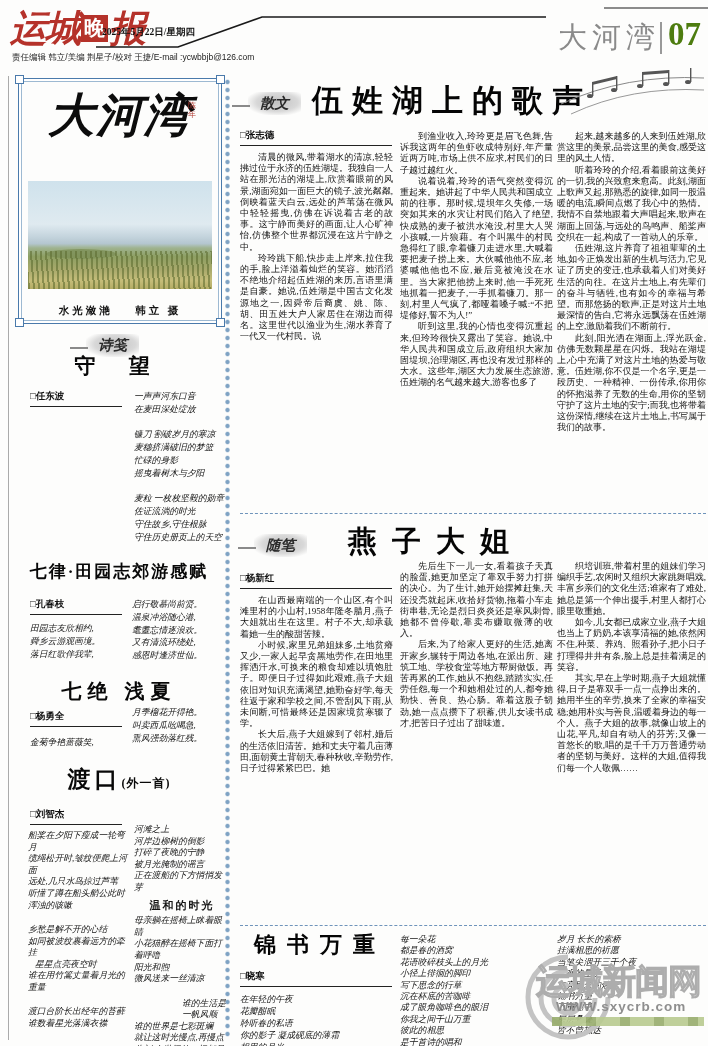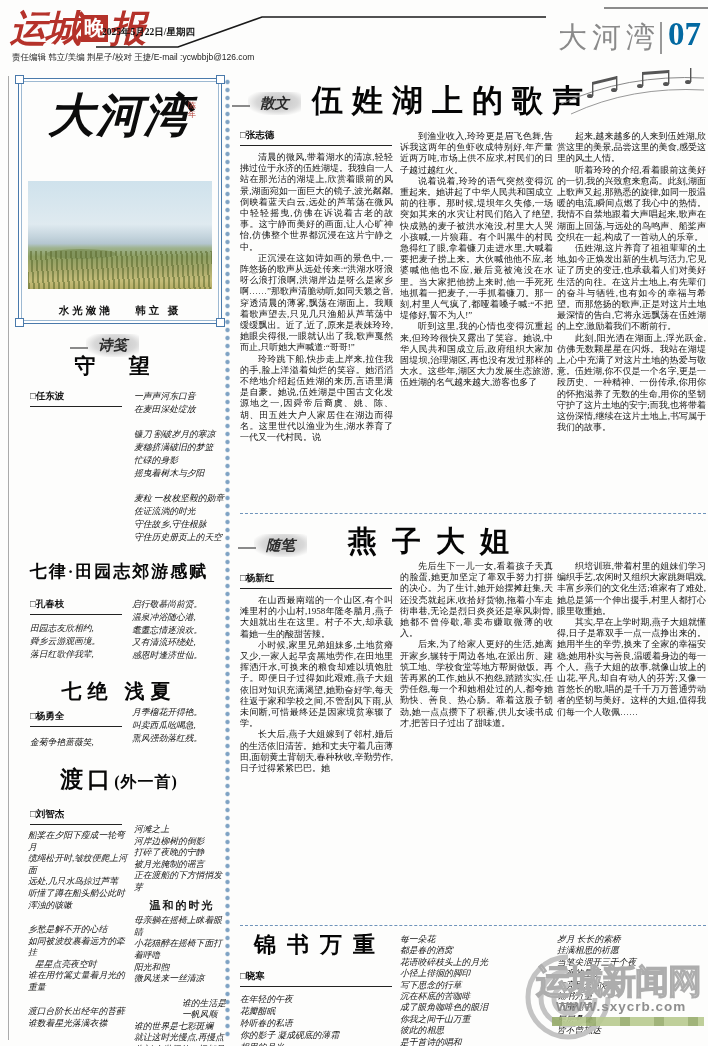--- a/index.html
+++ b/index.html
@@ -8,21 +8,21 @@
   
   .logo{position:absolute;left:10px;top:4px;height:48px;white-space:nowrap;}
   .logo .cal{font-size:37px;font-weight:bold;font-style:italic;color:#b5322a;letter-spacing:-2px;}
   .logo .block{display:inline-block;width:27px;height:27px;background:#b5322a;color:#fff;
                font-size:21px;font-weight:bold;text-align:center;line-height:27px;vertical-align:6px;margin:0 1px;}
   .staff{position:absolute;left:12px;top:52px;font-size:8.5px;color:#222;font-family:"Liberation Sans",sans-serif;}
   .hdate{position:absolute;left:102px;top:26px;font-size:9.5px;font-weight:bold;color:#111;}
   .hlines{position:absolute;left:0;top:0;width:708px;height:70px;pointer-events:none;}
   .secname{position:absolute;left:558px;top:18px;font-size:29px;color:#8a8a8a;letter-spacing:5px;}
   .secbar{position:absolute;left:660px;top:22px;width:2px;height:32px;background:#999;}
-  .pageno{position:absolute;left:668px;top:16px;font-size:33px;font-weight:bold;color:#0369a1;}
+  .pageno{position:absolute;left:668px;top:16px;font-size:33px;font-weight:bold;color:#4d7c0f;}
   
   .left-rule{position:absolute;left:8px;top:76px;width:1px;height:964px;background:#aaa;}
   .chain{position:absolute;left:223px;top:78px;width:9px;height:960px;
          background-image:radial-gradient(circle at 4.5px 4px,#7fa3c4 1.6px,rgba(127,163,196,.25) 2.4px,transparent 3px);
          background-size:9px 8px;}
   .divider{position:absolute;border-top:1.5px dashed #6f94bb;width:466px;left:240px;}
   
   .frame{position:absolute;left:18px;top:78px;width:202px;height:244px;border:1.5px solid #4a7aab;
          box-shadow:inset 0 0 0 2px #fff, inset 0 0 0 3px #9db9d2;}
   .corner{position:absolute;width:7px;height:7px;border:1.5px solid #4a7aab;background:#fff;}
@@ -116,21 +116,20 @@
         <rect x="112" y="4" width="1.4" height="14"></rect>
       <ellipse cx="132" cy="16" rx="3" ry="2"></ellipse>
         <rect x="134" y="2" width="1.4" height="14"></rect>
       <path d="M36,16 L61,10 L61,13 L36,19 Z"></path>
       <path d="M86,6 L113,4 L113,7 L86,9 Z"></path>
     </g>
   </svg>
   <div class="author" style="left:240px;top:129px;width:152px;">□张志德</div>
   <div class="tcol" style="left:240px;top:152px;width:153px;height:356px;">
       <p class="para">清晨的微风,带着湖水的清凉,轻轻拂过位于永济的伍姓湖堤。我独自一人站在那光洁的湖堤上,欣赏着眼前的风景,湖面宛如一面巨大的镜子,波光粼粼,倒映着蓝天白云,远处的芦苇荡在微风中轻轻摇曳,仿佛在诉说着古老的故事。这宁静而美好的画面,让人心旷神怡,仿佛整个世界都沉浸在这片宁静之中。</p>
-      <p class="para">正沉浸在这如诗如画的景色中,一阵悠扬的歌声从远处传来:“洪湖水呀浪呀么浪打浪啊,洪湖岸边是呀么是家乡啊……”那歌声清脆动听,如同天籁之音,穿透清晨的薄雾,飘荡在湖面上。我顺着歌声望去,只见几只渔船从芦苇荡中缓缓飘出。近了,近了,原来是表妹玲玲,她眼尖得很,一眼就认出了我,歌声戛然而止,只听她大声喊道:“哥哥!”</p>
       <p class="para">玲玲跳下船,快步走上岸来,拉住我的手,脸上洋溢着灿烂的笑容。她滔滔不绝地介绍起伍姓湖的来历,言语里满是自豪。她说,伍姓湖是中国古文化发源地之一,因舜帝后裔虞、姚、陈、胡、田五姓大户人家居住在湖边而得名。这里世代以渔业为生,湖水养育了一代又一代村民。说</p>
     </div>
   <div class="tcol" style="left:400px;top:131px;width:153px;height:377px;">
       <p class="para">到渔业收入,玲玲更是眉飞色舞,告诉我这两年的鱼虾收成特别好,年产量近两万吨,市场上供不应求,村民们的日子越过越红火。</p>
       <p class="para">说着说着,玲玲的语气突然变得沉重起来。她讲起了中华人民共和国成立前的往事。那时候,堤坝年久失修,一场突如其来的水灾让村民们陷入了绝望,快成熟的麦子被洪水淹没,村里大人哭小孩喊,一片狼藉。有个叫黑牛的村民急得红了眼,拿着镰刀走进水里,大喊着要把麦子捞上来。大伙喊他他不应,老婆喊他他也不应,最后竟被淹没在水里。当大家把他捞上来时,他一手死死地抓着一把麦子,一手抓着镰刀。那一刻,村里人气疯了,都哑着嗓子喊:“不把堤修好,誓不为人!”</p>
       <p class="para">听到这里,我的心情也变得沉重起来,但玲玲很快又露出了笑容。她说,中华人民共和国成立后,政府组织大家加固堤坝,治理湖区,再也没有发过那样的大水。这些年,湖区大力发展生态旅游,伍姓湖的名气越来越大,游客也多了</p>
     </div>
   <div class="tcol" style="left:557px;top:131px;width:149px;height:377px;">
       <p class="para">起来,越来越多的人来到伍姓湖,欣赏这里的美景,品尝这里的美食,感受这里的风土人情。</p>
       <p class="para">听着玲玲的介绍,看着眼前这美好的一切,我的兴致愈来愈高。此刻,湖面上歌声又起,那熟悉的旋律,如同一股温暖的电流,瞬间点燃了我心中的热情。我情不自禁地跟着大声唱起来,歌声在湖面上回荡,与远处的鸟鸣声、船桨声交织在一起,构成了一首动人的乐章。</p>
@@ -178,21 +177,21 @@
   <div class="author" style="left:30px;top:710px;width:92px;">□杨勇全</div>
   <div class="pcol" style="left:30px;top:736px;width:98px;">
       <div class="pline">金菊争艳蔷薇笑,</div>
     </div>
   <div class="pcol" style="left:132px;top:706px;width:100px;">
       <div class="pline">月季榴花开得艳。</div>
       <div class="pline">叫卖西瓜吆喝急,</div>
       <div class="pline">熏风强劲落红残。</div>
     </div>
 
-  <div class="ptitle" style="left:18px;top:764px;width:202px;font-size:23px;letter-spacing:4px;"><span>渡口</span><span style="font-size:16px;letter-spacing:1px;">(外一首)</span></div>
+  <div class="ptitle" style="left:18px;top:764px;width:202px;font-size:23px;letter-spacing:4px;"><span>渡口</span><span style="font-size:12px;letter-spacing:1px;">(外一首)</span></div>
   <div class="author" style="left:30px;top:808px;width:92px;">□刘智杰</div>
   <div class="pcol" style="left:28px;top:830px;width:102px;line-height:11.6px;">
       <div class="pline" style="min-height:11.6px;">船桨在夕阳下瘦成一轮弯月</div>
       <div class="pline" style="min-height:11.6px;">缆绳松开时,皱纹便爬上河面</div>
       <div class="pline" style="min-height:11.6px;">远处,几只水鸟掠过芦苇</div>
       <div class="pline" style="min-height:11.6px;">听懂了蹲在船头艄公此时浑浊的咳嗽</div>
       <div class="pline gap" style="min-height:11.6px;"></div>
       <div class="pline" style="min-height:11.6px;">乡愁是解不开的心结</div>
       <div class="pline" style="min-height:11.6px;">如同被波纹裹着远方的牵挂</div>
       <div class="pline" style="min-height:11.6px;margin-left:7px;">星星点亮夜空时</div>
@@ -230,20 +229,21 @@
       <p class="para">在山西最南端的一个山区,有个叫滩里村的小山村,1958年隆冬腊月,燕子大姐就出生在这里。村子不大,却承载着她一生的酸甜苦辣。</p>
       <p class="para">小时候,家里兄弟姐妹多,土地贫瘠又少,一家人起早贪黑地劳作,在田地里挥洒汗水,可换来的粮食却难以填饱肚子。即便日子过得如此艰难,燕子大姐依旧对知识充满渴望,她勤奋好学,每天往返于家和学校之间,不管刮风下雨,从未间断,可惜最终还是因家境贫寒辍了学。</p>
       <p class="para">长大后,燕子大姐嫁到了邻村,婚后的生活依旧清苦。她和丈夫守着几亩薄田,面朝黄土背朝天,春种秋收,辛勤劳作,日子过得紧紧巴巴。她</p>
     </div>
   <div class="tcol" style="left:400px;top:561px;width:153px;height:358px;">
       <p class="para">先后生下一儿一女,看着孩子天真的脸蛋,她更加坚定了靠双手努力打拼的决心。为了生计,她开始摆摊赶集,天还没亮就起床,收拾好货物,拖着小车走街串巷,无论是烈日炎炎还是寒风刺骨,她都不曾停歇,靠卖布赚取微薄的收入。</p>
       <p class="para">后来,为了给家人更好的生活,她离开家乡,辗转于周边各地,在派出所、建筑工地、学校食堂等地方帮厨做饭。再苦再累的工作,她从不抱怨,踏踏实实,任劳任怨,每一个和她相处过的人,都夸她勤快、善良、热心肠。靠着这股子韧劲,她一点点攒下了积蓄,供儿女读书成才,把苦日子过出了甜味道。</p>
     </div>
   <div class="tcol" style="left:557px;top:561px;width:149px;height:358px;">
       <p class="para">织培训班,带着村里的姐妹们学习编织手艺,农闲时又组织大家跳舞唱戏,丰富乡亲们的文化生活;谁家有了难处,她总是第一个伸出援手,村里人都打心眼里敬重她。</p>
+      <p class="para">如今,儿女都已成家立业,燕子大姐也当上了奶奶,本该享清福的她,依然闲不住,种菜、养鸡、照看孙子,把小日子打理得井井有条,脸上总是挂着满足的笑容。</p>
       <p class="para">其实,早在上学时期,燕子大姐就懂得,日子是靠双手一点一点挣出来的。她用半生的辛劳,换来了全家的幸福安稳;她用朴实与善良,温暖着身边的每一个人。燕子大姐的故事,就像山坡上的山花,平凡,却自有动人的芬芳;又像一首悠长的歌,唱的是千千万万普通劳动者的坚韧与美好。这样的大姐,值得我们每一个人敬佩……</p>
     </div>
 
   <div class="divider" style="top:925px;"></div>
 
   <div class="atitle" style="left:254px;top:930px;font-size:22px;letter-spacing:11px;">锦书万重</div>
   <div class="author" style="left:240px;top:970px;width:152px;">□晓寒</div>
   <div class="pcol" style="left:240px;top:993px;width:153px;line-height:12px;">
       <div class="pline" style="min-height:12px;">在年轻的午夜</div>
       <div class="pline" style="min-height:12px;">花瓣酣眠</div>

